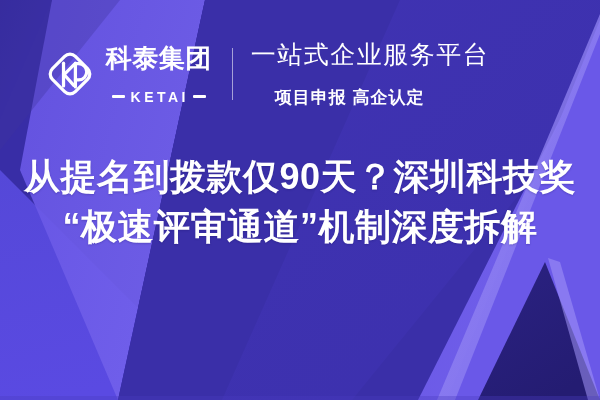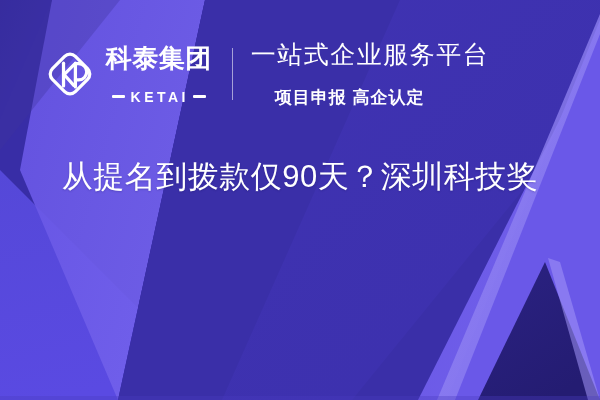--- a/index.html
+++ b/index.html
@@ -120,22 +120,22 @@
   }
   
   .title-block {
     position:absolute;
     top:152px;
     left:0;
     width:600px;
     text-align:center;
   }
   .title-line {
-    font-size:31px;
-    font-weight:normal;
+    font-size:36px;
+    font-weight:bold;
     color:#ffffff;
     letter-spacing:0.5px;
     line-height:50px;
     white-space:nowrap;
     text-shadow:0 1px 2px rgba(20,12,80,0.22);
   }
 </style>
 </head>
 <body>
 
@@ -236,16 +236,17 @@
 
       <div class="tagline-block">
         <div class="tagline-main">一站式企业服务平台</div>
         <div class="tagline-sub">项目申报 高企认定</div>
       </div>
 
     </div>
 
     <div class="title-block">
       <div class="title-line">从提名到拨款仅90天？深圳科技奖</div>
+      <div class="title-line">“极速评审通道”机制深度拆解</div>
     </div>
 
   </div>
 </div>
 
 </body></html>

